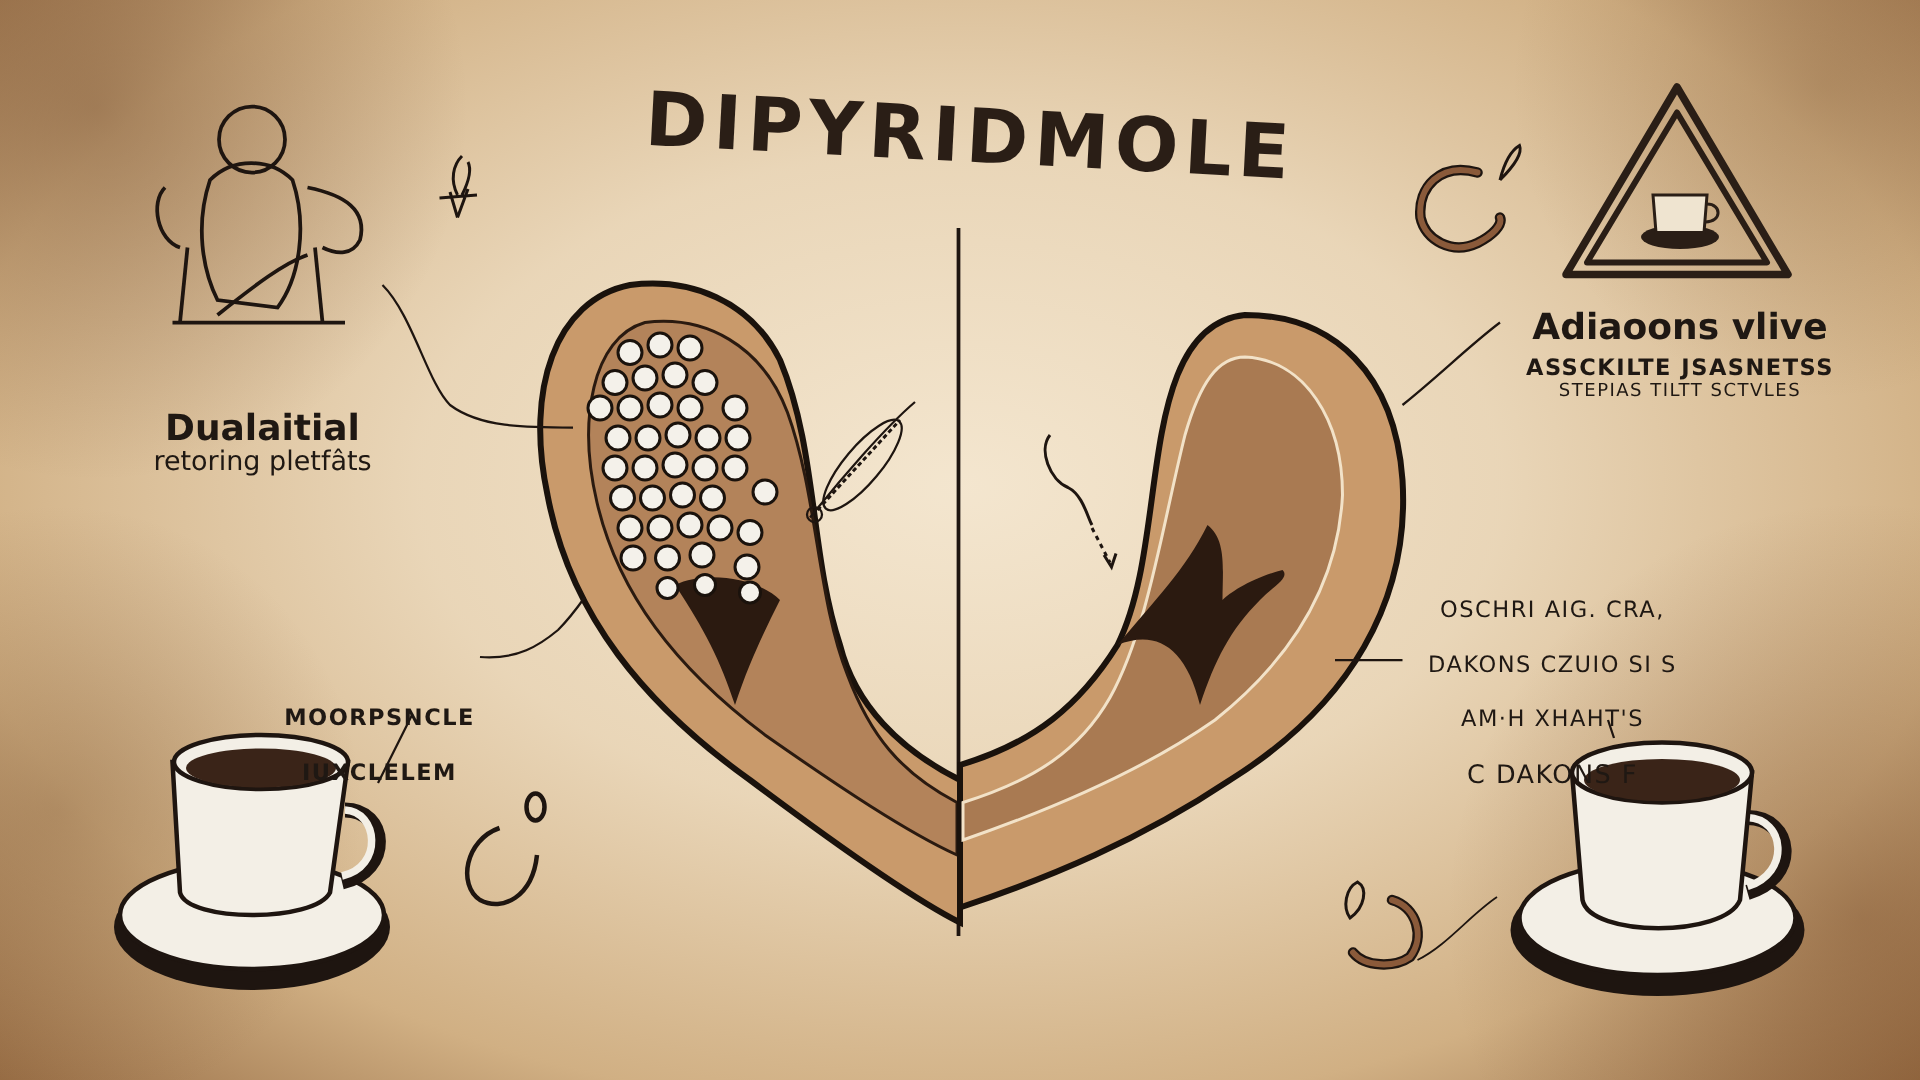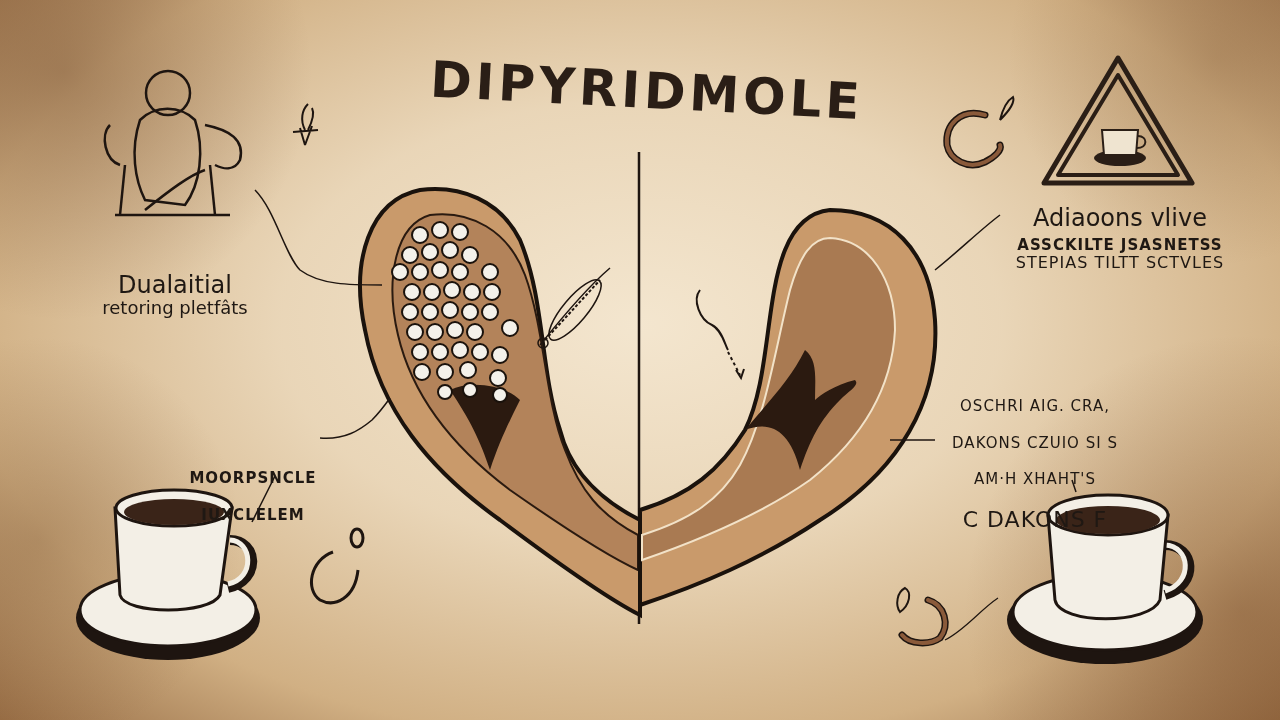--- a/index.html
+++ b/index.html
@@ -25,21 +25,21 @@
   svg.art { position: absolute; left: 0; top: 0; }
   .title {
     position: absolute; left: 430px; top: 62px; width: 440px;
     font-family: "DejaVu Sans", sans-serif; font-size: 50px; font-weight: bold;
     letter-spacing: 4px; color: #2a1e16; transform: rotate(3deg);
   }
   .label {
     position: absolute; color: #1f1813; font-family: "DejaVu Sans", sans-serif;
     text-align: center; line-height: 1.1;
   }
-  .label .head { font-weight: normal; font-size: 24px; display: block; }
+  .label .head { font-weight: bold; font-size: 24px; display: block; }
   .label .body { font-size: 18px; display: block; }
   .label.small .body { font-size: 15px; letter-spacing: 1px; margin-top: 20px; }
 </style>
 </head>
 <body>
 
 <div class="parchment"></div>
 
 <svg class="art" width="1280" height="720" viewBox="0 0 1280 720">
 
@@ -188,21 +188,21 @@
 </div>
 
 <div class="label small" style="left:178px; top:450px; width:150px;font-weight:bold;">
   <span class="body">MOORPSNCLE</span>
   <span class="body">IUXCLELEM</span>
 </div>
 
 <div class="label" style="left:1000px; top:205px; width:240px;">
   <span class="head">Adiaoons vlive</span>
   <span class="body" style="font-size:15px; letter-spacing:1px; margin-top:6px;font-weight:bold;">ASSCKILTE JSASNETSS</span>
-  <span class="body" style="font-size:16px; letter-spacing:1px;">STEPIAS TILTT SCTVLES</span>
+  <span class="body" style="font-size:12px; letter-spacing:1px;">STEPIAS TILTT SCTVLES</span>
 </div>
 
 <div class="label small" style="left:945px; top:378px; width:180px;">
   <span class="body">OSCHRI AIG. CRA,</span>
   <span class="body">DAKONS CZUIO SI S</span>
   <span class="body">AM·H XHAHT'S</span>
-  <span class="body" style="font-size:22px;">C DAKONS F</span>
+  <span class="body" style="font-size:17px;">C DAKONS F</span>
 </div>
 
 </body></html>

